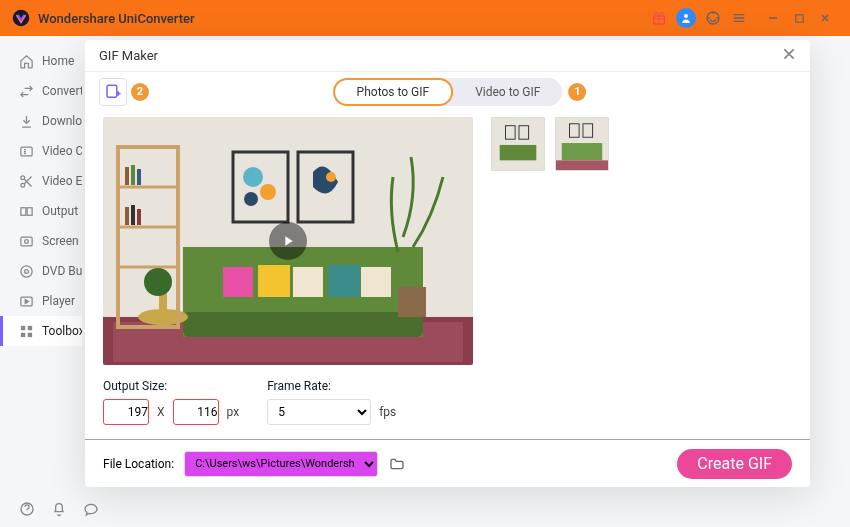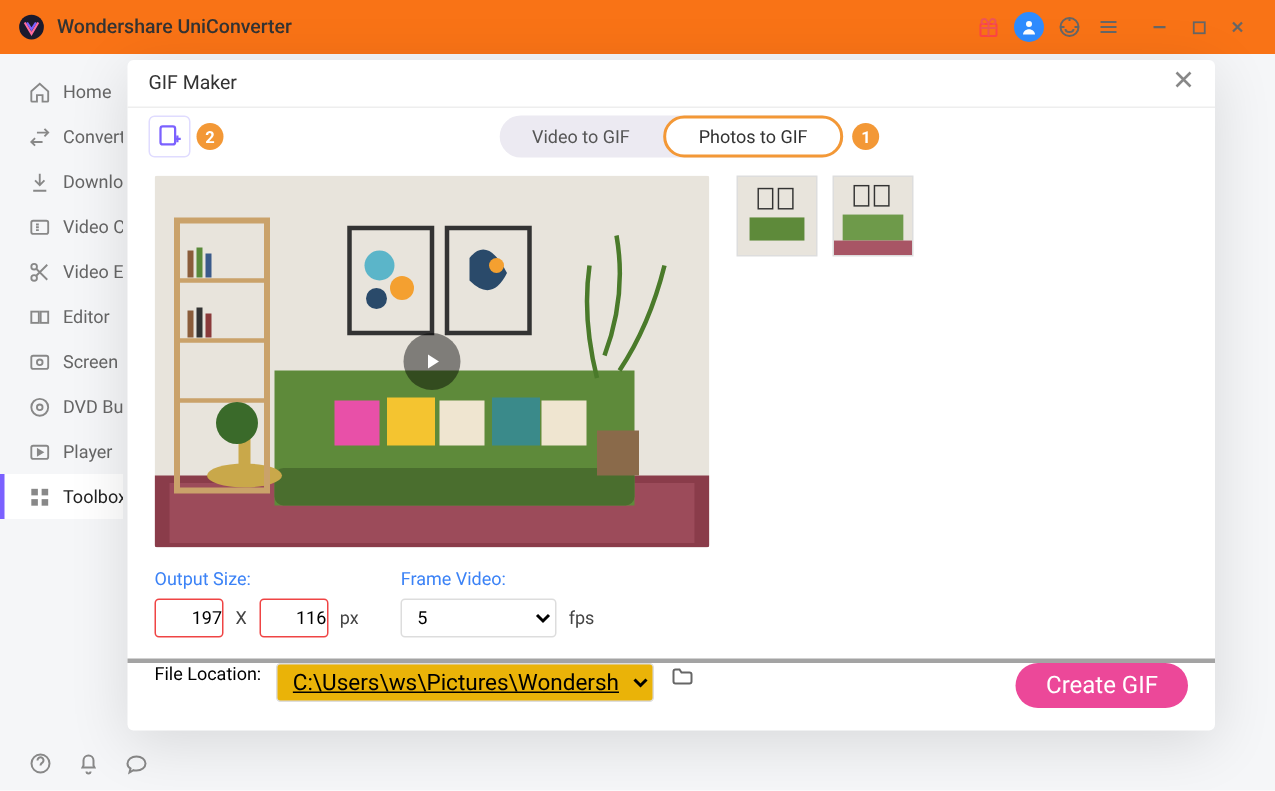--- a/index.html
+++ b/index.html
@@ -49,28 +49,28 @@
 .preview { width:370px; height:248px; position:relative; border-radius:2px; overflow:hidden; }
 .preview-img { width:100%; height:100%; }
 .play-overlay { position:absolute; left:50%; top:50%; transform:translate(-50%,-50%); width:38px; height:38px; border-radius:50%; background:rgba(0,0,0,.45); display:flex; align-items:center; justify-content:center; cursor:pointer; }
 .play-overlay svg { fill:#fff; }
 
 .thumbs { display:flex; gap:10px; }
 .thumb { width:54px; height:54px; border:1px solid #ddd; cursor:pointer; }
 .thumb svg { width:100%; height:100%; }
 
 .params { display:flex; align-items:center; gap:10px; padding:14px 18px; font-size:12px; color:#444; }
-.params label { color:#3b82f6; }
+.params label { color:#0f172a; }
 .params input[type=text] { width:46px; height:26px; border:1px solid #ef4444; border-radius:3px; text-align:right; font-size:12px; }
 .params select { width:104px; height:26px; border:1px solid #ddd; border-radius:3px; font-size:12px; padding:0 6px; background:#fff; }
 .params .col { display:flex; flex-direction:column; gap:6px; }
 .params .row { display:flex; align-items:center; gap:8px; }
 
-.footer { border-top:3px solid #a3a3a3; height:54px; display:flex; padding:0 18px; gap:10px; font-size:12px; }
-.footer select.loc { flex:0 0 170px; height:26px; border:1px solid #ddd; border-radius:3px; font-size:15px; padding:0 6px; background:#eab308;text-decoration:underline; }
+.footer { border-top:1px solid #a3a3a3; height:54px; display:flex; align-items:center; padding:0 18px; gap:10px; font-size:12px; }
+.footer select.loc { flex:0 0 170px; height:26px; border:1px solid #ddd; border-radius:3px; font-size:11px; padding:0 6px; background:#d946ef; }
 .footer .folder-ico { width:18px; height:18px; display:flex; align-items:center; justify-content:center; color:#666; cursor:pointer; }
 .footer .spacer { flex:1; }
 .create-btn { background:#ec4899; color:#fff; border:none; border-radius:16px; height:30px; padding:0 20px; font-size:16px; cursor:pointer; }
 
 
 .bg-peek { position:absolute; right:48px; font-size:12px; color:#666; }
 </style>
 </head>
 <body>
 
@@ -174,21 +174,21 @@
       </span>
     <span>Video Editor</span>
   </div>
   <div class="side-item">
     <span class="si-ico">
         <svg viewBox="0 0 24 24" width="15" height="15" fill="none" stroke="currentColor" stroke-width="2">
           <rect x="3" y="6" width="8" height="12"></rect>
           <rect x="13" y="6" width="8" height="12"></rect>
         </svg>
       </span>
-    <span>Editor</span>
+    <span>Output</span>
   </div>
   <div class="side-item">
     <span class="si-ico">
         <svg viewBox="0 0 24 24" width="15" height="15" fill="none" stroke="currentColor" stroke-width="2">
           <rect x="3" y="5" width="18" height="14" rx="2"></rect>
           <circle cx="12" cy="12" r="3"></circle>
         </svg>
       </span>
     <span>Screen Recorder</span>
   </div>
@@ -255,22 +255,22 @@
       <div class="add-btn">
         <svg viewBox="0 0 24 24" width="18" height="18" fill="none" stroke="#7b61ff" stroke-width="2">
             <rect x="4" y="3" width="13" height="16" rx="2"></rect>
             <path d="M16 14h6M19 11v6"></path>
           </svg>
       </div>
       <span class="num-badge">2</span>
     </div>
     <div class="tab-wrap" style="position:absolute;left:50%;transform:translateX(-50%);">
       <div class="tab-pill" style="position:relative;left:0;transform:none;">
+        <div class="tab selected">Photos to GIF</div>
         <div class="tab">Video to GIF</div>
-        <div class="tab selected">Photos to GIF</div>
       </div>
       <span class="num-badge">1</span>
     </div>
   </div>
 
   <div class="main-area">
     <div class="preview">
       <svg class="preview-img" viewBox="0 0 370 248" preserveAspectRatio="xMidYMid slice">
         <rect width="370" height="248" fill="#e8e4dc"></rect>
         <rect x="0" y="200" width="370" height="48" fill="#8a3c4a"></rect>
@@ -343,21 +343,21 @@
     <div class="col">
       <label>Output Size:</label>
       <div class="row">
         <input type="text" value="197" style="">
         <span>X</span>
         <input type="text" value="116" style="">
         <span>px</span>
       </div>
     </div>
     <div class="col" style="margin-left:18px;">
-      <label>Frame Video:</label>
+      <label>Frame Rate:</label>
       <div class="row">
         <select><option>5</option></select>
         <span>fps</span>
       </div>
     </div>
   </div>
 
   <div class="footer">
     <span>File Location:</span>
     <select class="loc"><option>C:\Users\ws\Pictures\Wondersh</option></select>

